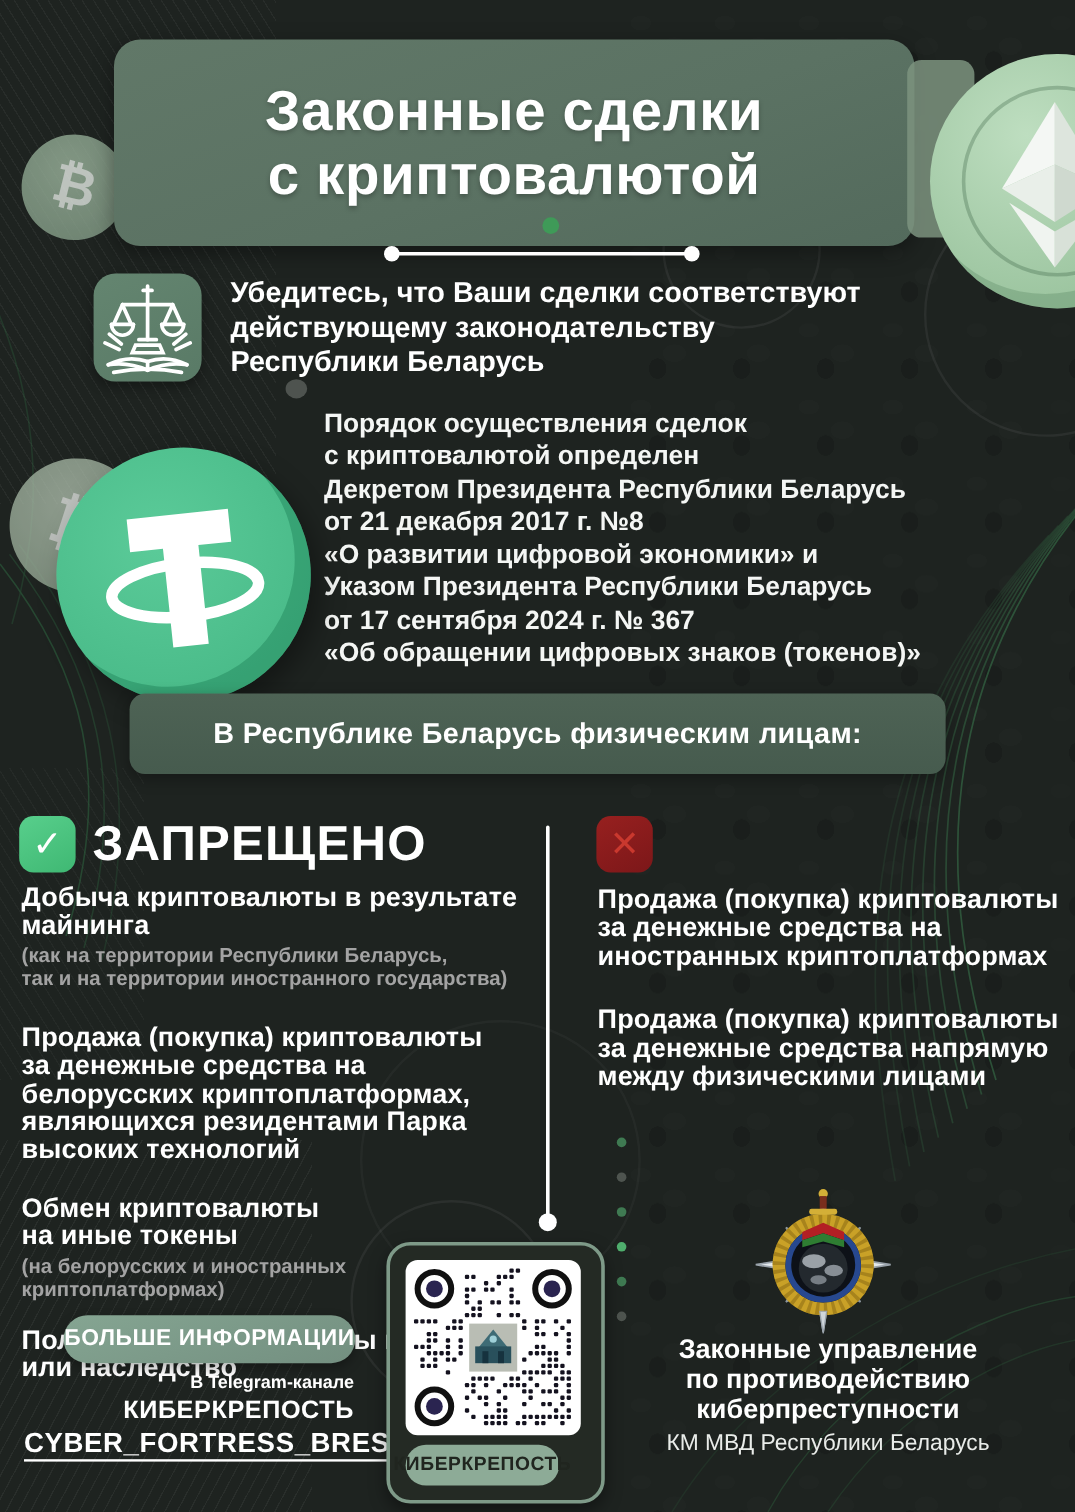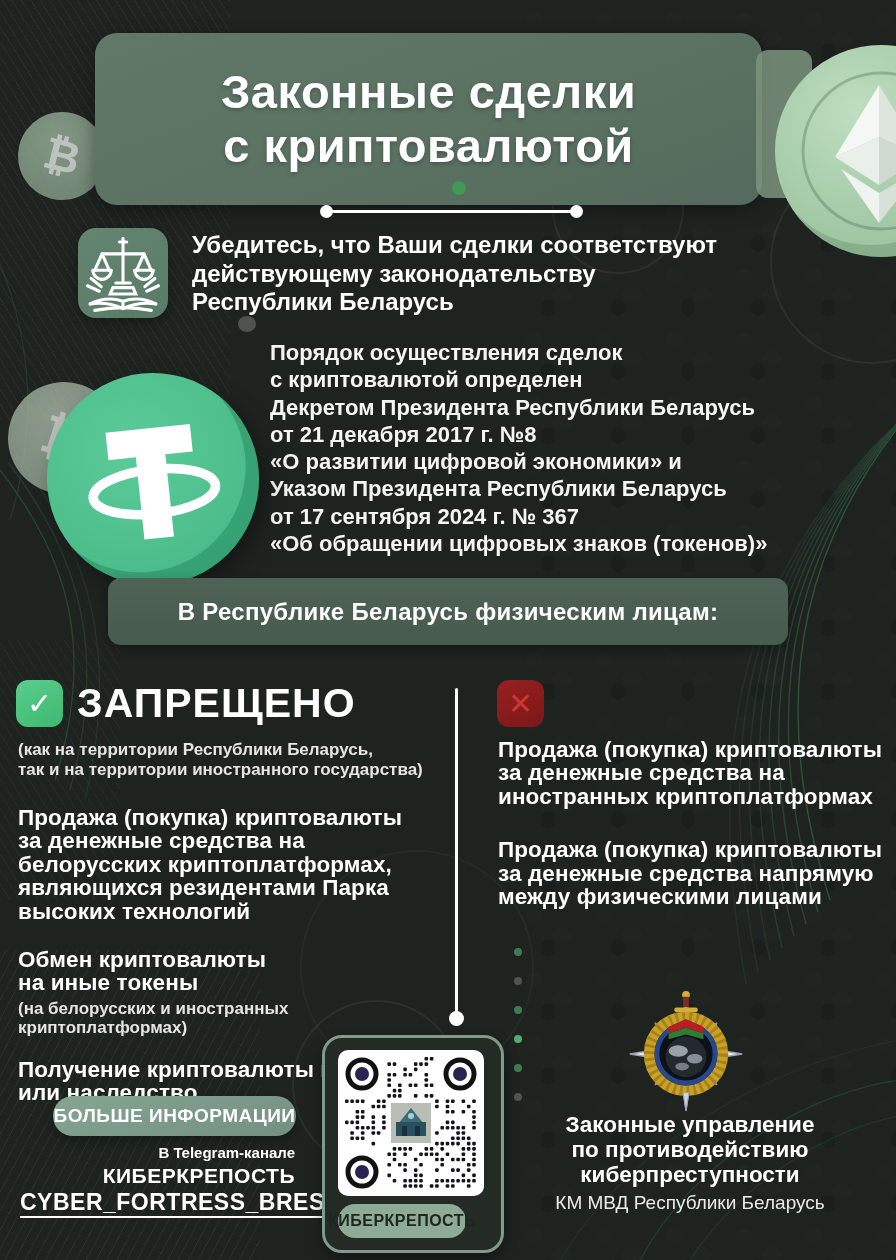--- a/index.html
+++ b/index.html
@@ -38,21 +38,21 @@
     display:flex;align-items:center;justify-content:center;box-shadow:0 4px 12px rgba(0,0,0,.3);}
   .band-text{font-size:24px;font-weight:700;letter-spacing:.3px;}
   
   .col-head{display:flex;align-items:center;gap:14px;}
   .head-ico{width:47px;height:47px;border-radius:12px;display:flex;align-items:center;justify-content:center;
     font-size:30px;font-weight:700;}
   .ico-check{background:linear-gradient(150deg,#58cf8c,#3fb873);color:#fff;}
   .ico-x{background:linear-gradient(150deg,#97201f,#7c1719);color:#c9382e;}
   .head-label{font-size:41px;font-weight:800;letter-spacing:1px;}
   .item{font-size:22.5px;font-weight:700;line-height:1.04;letter-spacing:.1px;}
-  .note{font-size:17px;font-weight:600;line-height:1.15;margin-top:4px;color:#e5e5e5;}
+  .note{font-size:17px;font-weight:600;line-height:1.15;margin-top:4px;color:#a3a3a3;}
   .divider{left:455px;top:688px;width:3px;height:327px;background:#fff;border-radius:2px;}
   .dcol div{width:8px;height:8px;border-radius:50%;margin:0 0 21px 0;}
   
   .pill{left:53px;top:1096px;width:243px;height:40px;border-radius:22px;
     background:linear-gradient(160deg,#85a592,#738f80);display:flex;align-items:center;justify-content:center;
     font-size:19px;font-weight:800;letter-spacing:.5px;box-shadow:0 4px 10px rgba(0,0,0,.3);cursor:pointer;}
   .tg{left:20px;top:1141px;width:275px;text-align:right;line-height:23px;}
   .tg .l1{font-size:15px;font-weight:600;}
   .tg .l2{font-size:21px;font-weight:800;letter-spacing:.5px;}
   .tg .l3{display:inline-block;font-size:23px;font-weight:600;letter-spacing:.5px;margin-top:4px;
@@ -182,20 +182,22 @@
     <div class="band-text">В Республике Беларусь физическим лицам:</div>
   </div>
 
   <div class="abs col-head" style="left:16px;top:680px;">
     <div class="head-ico ico-check">
         <span>✓</span>
       </div>
     <div class="head-label">ЗАПРЕЩЕНО</div>
   </div>
   <div class="abs" style="left:18px;top:736px;width:438px;">
+    <div class="item ml">Добыча криптовалюты в результате
+майнинга</div>
     <div class="note ml">(как на территории Республики Беларусь,
 так и на территории иностранного государства)</div>
     <div class="item ml" style="margin-top:27px;">Продажа (покупка) криптовалюты
 за денежные средства на
 белорусских криптоплатформах,
 являющихся резидентами Парка
 высоких технологий</div>
     <div class="item ml" style="margin-top:25px;">Обмен криптовалюты
 на иные токены</div>
     <div class="note ml">(на белорусских и иностранных криптоплатформах)</div>

